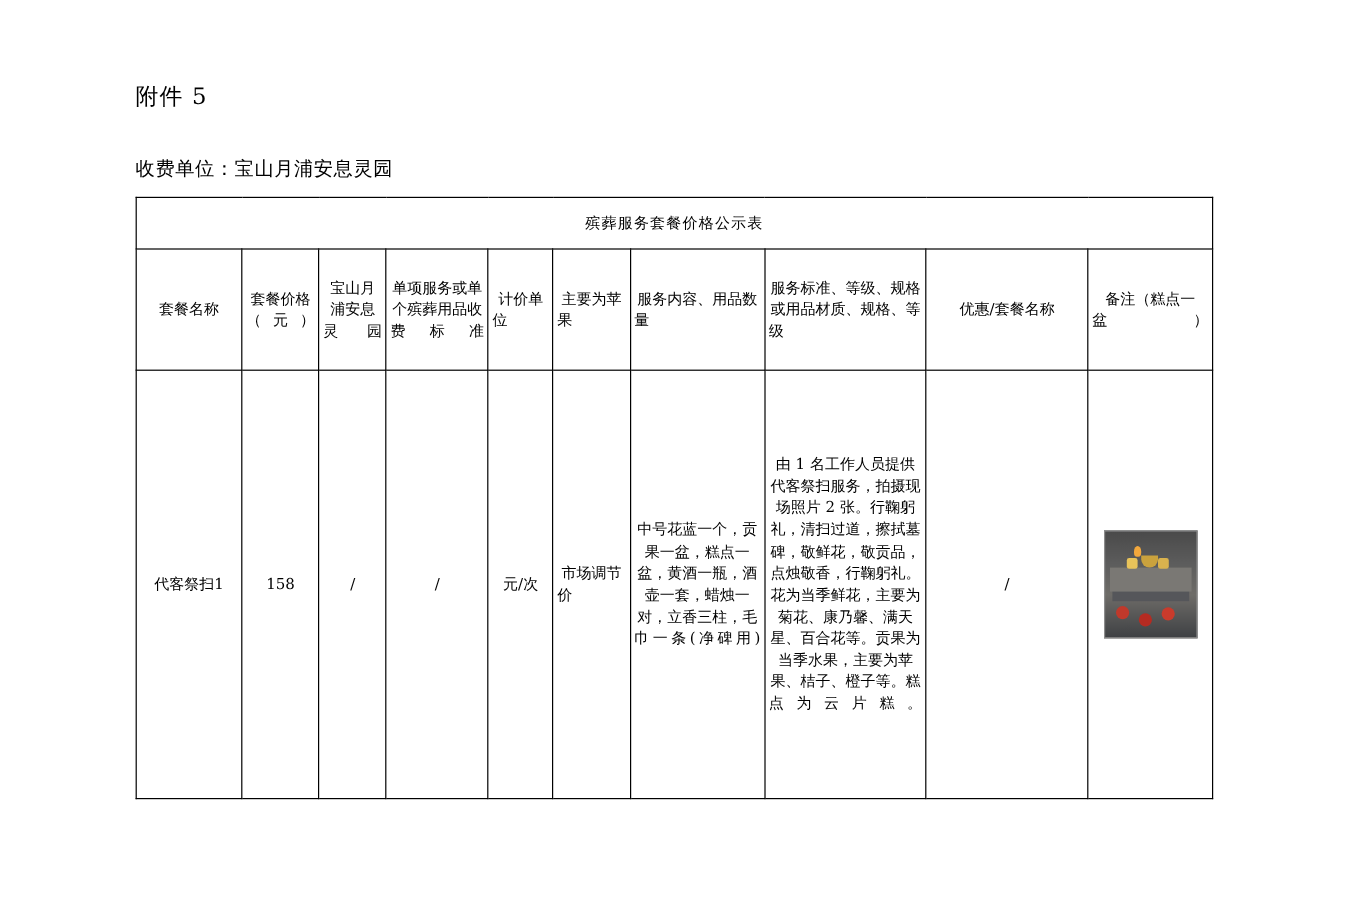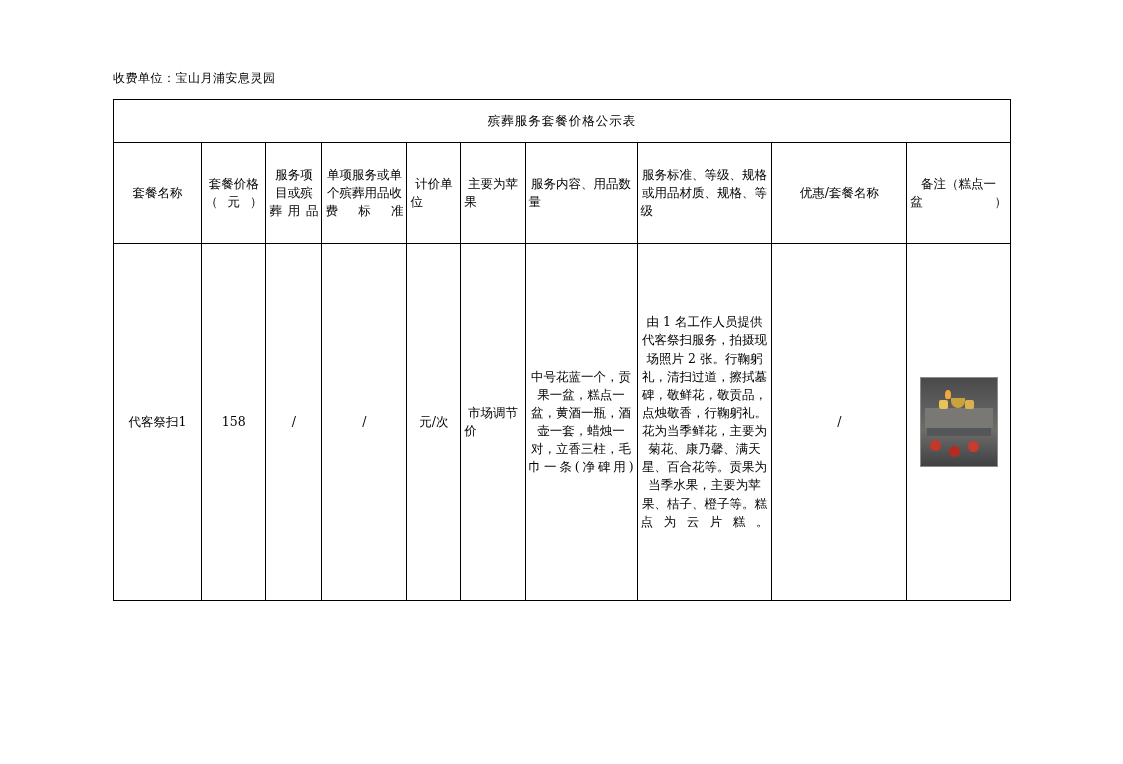--- a/index.html
+++ b/index.html
@@ -22,21 +22,21 @@
     padding: 70px 110px 0 113px;
   }
   .doc-title {
     font-size: 19px;
     font-family: "DejaVu Serif", "Liberation Serif", serif;
     letter-spacing: 1px;
     margin: 0 0 38px 0;
     line-height: 1.2;
   }
   .unit-line {
-    font-size: 12px;
+    font-size: 16px;
     font-family: "DejaVu Serif", "Liberation Serif", serif;
     margin: 0 0 12px 0;
     letter-spacing: 0.5px;
   }
   table.price-table {
     border-collapse: collapse;
     width: 898px;
     table-layout: fixed;
   }
   table.price-table td,
@@ -137,20 +137,21 @@
     height: 9px;
     border-radius: 50% 50% 40% 40%;
     background: #f3a83c;
   }
 </style>
 </head>
 <body>
 
 <div class="page">
 
+  <div class="doc-title">附件 5</div>
 
   <div class="unit-line">收费单位：宝山月浦安息灵园</div>
 
   <table class="price-table">
     <colgroup>
       <col style="width:85px">
       <col style="width:62px">
       <col style="width:54px">
       <col style="width:82px">
       <col style="width:52px">
@@ -160,21 +161,21 @@
       <col style="width:130px">
       <col style="width:100px">
     </colgroup>
     <tbody>
       <tr class="table-caption">
         <td colspan="10">殡葬服务套餐价格公示表</td>
       </tr>
       <tr class="head-row">
         <td>套餐名称</td>
         <td class="cell-just">套餐价格（元）</td>
-        <td class="cell-just">服务项目或殡葬用品</td>
+        <td class="cell-just">宝山月浦安息灵园</td>
         <td class="cell-just">单项服务或单个殡葬用品收费标准</td>
         <td class="cell-just">计价单位</td>
         <td class="cell-just">主要为苹果</td>
         <td class="cell-just">服务内容、用品数量</td>
         <td class="cell-just">服务标准、等级、规格或用品材质、规格、等级</td>
         <td>优惠/套餐名称</td>
         <td class="cell-just">备注（糕点一盆）</td>
       </tr>
       <tr class="body-row">
         <td>代客祭扫1</td>

